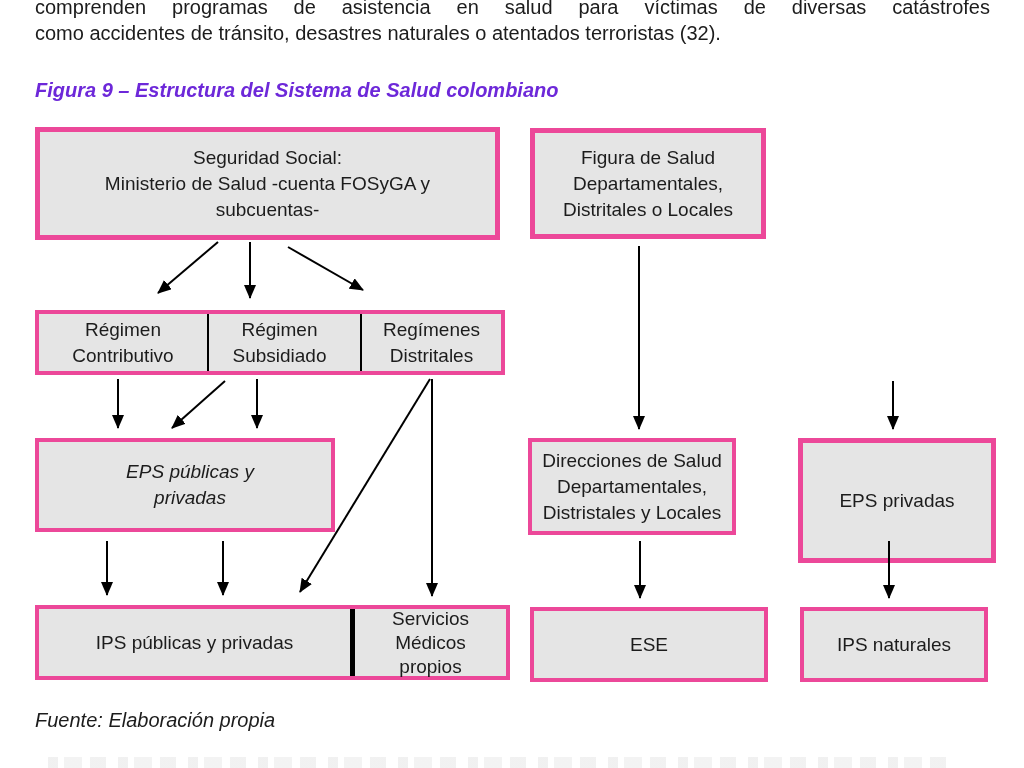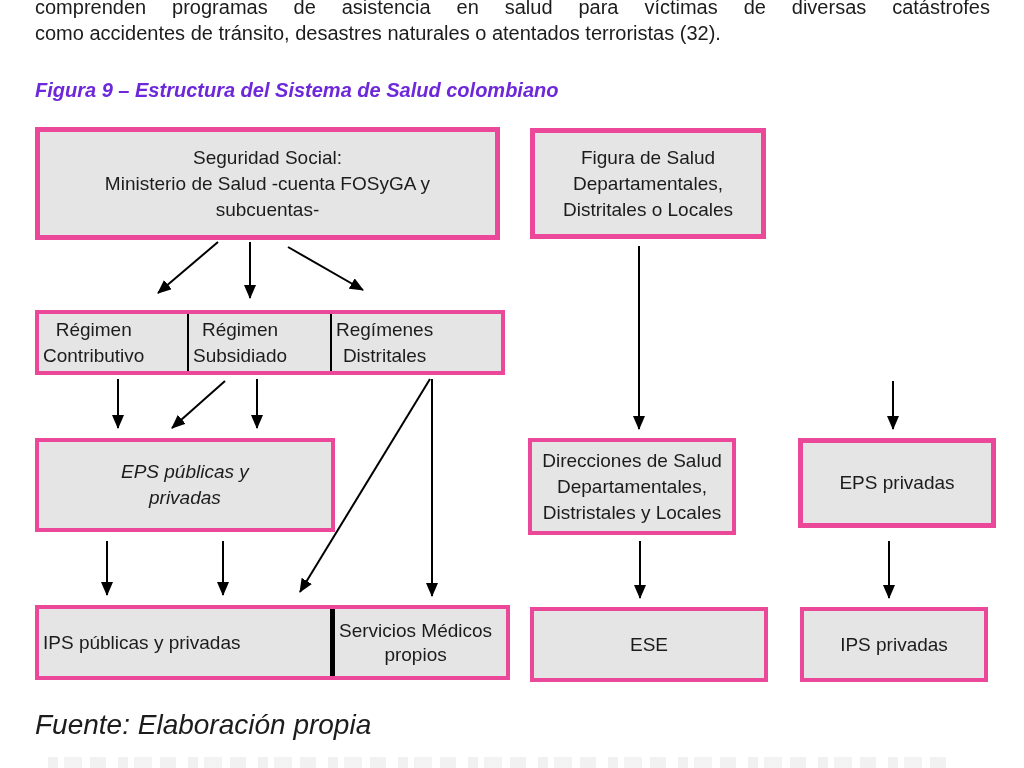--- a/index.html
+++ b/index.html
@@ -39,31 +39,32 @@
   .dbox.thick{border-width:5px;}
   .box-label{
     white-space:pre-line;
     font-size:19px;line-height:26px;color:#1c1c1c;
     padding:0 4px;
   }
   .cellrow{padding:0;}
   .cellrow .cell{
     flex:0 0 auto;
     height:100%;
-    display:flex;align-items:center;
+    display:flex;align-items:center;justify-content:center;
     box-sizing:border-box;
+    margin-left:10px;
   }
   .cell.thin-div{border-left:2px solid #000;}
   .cell.thick-div{border-left:5px solid #000;}
   .cell.grow{flex:1 1 auto;}
   .arrows{position:absolute;left:0;top:0;pointer-events:none;}
   .arrows line{stroke:#000;stroke-width:2;}
   .source-line{
     position:absolute;left:35px;top:709px;
-    font-size:28px;font-style:italic;color:#1c1c1c;
+    font-size:20px;font-style:italic;color:#1c1c1c;
   }
   .cutoff-line{
     position:absolute;left:48px;top:757px;width:905px;height:11px;
     background:repeating-linear-gradient(90deg,
       #eeeeee 0 10px, transparent 10px 16px,
       #f1f1f1 16px 34px, transparent 34px 42px,
       #efefef 42px 58px, transparent 58px 70px);
     opacity:.85;
   }
 </style>
@@ -113,40 +114,40 @@
 privadas</div>
       </div>
     </div>
 
     <div class="dbox" style="left:528px;top:438px;width:208px;height:97px;">
       <div class="box-label">Direcciones de Salud
 Departamentales,
 Distristales y Locales</div>
     </div>
 
-    <div class="dbox thick" style="left:798px;top:438px;width:198px;height:90px;">
+    <div class="dbox thick" style="left:798px;top:438px;width:198px;height:125px;">
       <div class="box-label">EPS privadas</div>
     </div>
 
     <div class="dbox" style="left:530px;top:607px;width:238px;height:75px;">
       <div class="box-label">ESE</div>
     </div>
 
     <div class="dbox cellrow" style="left:35px;top:605px;width:475px;height:75px;">
       <div class="cell" style="width:291px;">
         <div class="box-label">IPS públicas y privadas</div>
       </div>
       <div class="cell thick-div grow">
         <div class="box-label" style="line-height:24px;">Servicios Médicos
 propios</div>
       </div>
     </div>
 
     <div class="dbox" style="left:800px;top:607px;width:188px;height:75px;">
-      <div class="box-label">IPS privadas</div>
+      <div class="box-label">IPS naturales</div>
     </div>
 
     <svg class="arrows" width="1024" height="768" viewBox="0 0 1024 768">
       <defs>
         <marker id="ah" markerWidth="8" markerHeight="6" refX="6.5" refY="3" orient="auto">
           <path d="M0,0 L7,3 L0,6 z" fill="#000"></path>
         </marker>
       </defs>
 
       <line x1="218" y1="242" x2="158" y2="293" marker-end="url(#ah)"></line>

